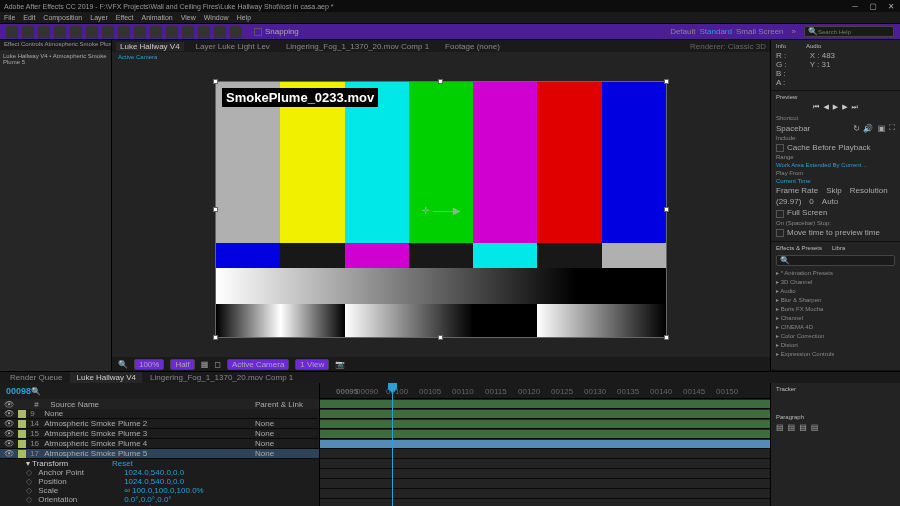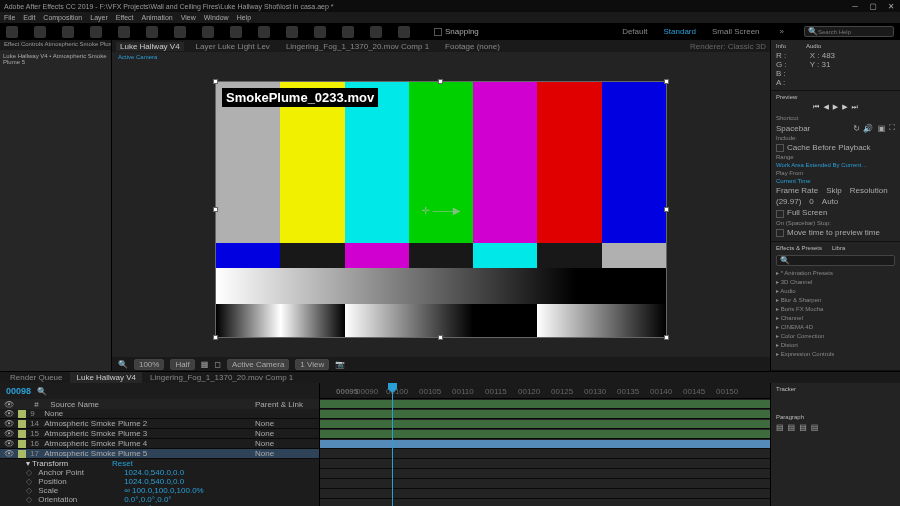--- a/index.html
+++ b/index.html
@@ -3,21 +3,21 @@
 <meta charset="utf-8">
 <style>
 *{margin:0;padding:0;box-sizing:border-box;font-family:Arial,sans-serif;font-size:8px;color:#aaa}
 body{background:#1e1e1e;width:900px;height:506px;overflow:hidden;display:flex;flex-direction:column}
 .titlebar{height:12px;background:#0d0d0d;display:flex;align-items:center;padding:0 4px;color:#ccc}
 .titlebar-title{font-size:7px;color:#999}
 .win-ctrl{margin-left:auto;display:flex;gap:8px}
 .win-ctrl span{width:10px;text-align:center;cursor:default}
 .menubar{height:12px;background:#1a1a1a;display:flex;align-items:center;gap:8px;padding:0 4px;border-bottom:1px solid #000}
 .menubar span{font-size:7px;color:#aaa}
-.toolbar{height:16px;background:#000000;display:flex;align-items:center;gap:16px;padding:0 6px;border-bottom:1px solid #000}
+.toolbar{height:16px;background:#4c1d95;display:flex;align-items:center;gap:4px;padding:0 6px;border-bottom:1px solid #000}
 .toolbar .tool{width:12px;height:12px;background:#333;border-radius:2px}
 .toolbar .spacer{flex:1}
 .search{width:90px;height:11px;background:#1a1a1a;border:1px solid #444;border-radius:2px;display:flex;align-items:center;padding:0 3px}
 .search input{background:none;border:none;outline:none;font-size:6px;color:#888;width:100%}
 .main{flex:1;display:flex;min-height:0}
 .left-panel{width:112px;background:#232323;border-right:1px solid #000;display:flex;flex-direction:column}
 .left-panel .tab-strip{height:10px;background:#1a1a1a;font-size:6px;padding:1px 4px;color:#999;overflow:hidden;white-space:nowrap}
 .left-panel .body{flex:1;background:#262626;padding:3px;font-size:6px}
 .viewer{flex:1;background:#232323;display:flex;flex-direction:column}
 .viewer .tab-strip{height:12px;background:#1a1a1a;display:flex;align-items:center;font-size:6px;gap:8px;padding:0 4px}
@@ -29,34 +29,34 @@
 .handle{position:absolute;width:5px;height:5px;background:#fff;border:1px solid #666}
 .canvas .label{position:absolute;top:6px;left:6px;background:#000;color:#fff;font-size:13px;font-weight:bold;padding:2px 4px}
 .bars-top{height:63%;display:flex}
 .bars-top div{flex:1}
 .bars-mid{height:10%;display:flex}
 .bars-mid div{flex:1}
 .bars-grad{height:14%;display:flex}
 .bars-bot{height:13%;background:#000}
 .center-cross{position:absolute;top:50%;left:50%;transform:translate(-50%,-50%);color:#80c080;font-size:10px;pointer-events:none}
 .viewer-controls{height:14px;background:#1a1a1a;display:flex;align-items:center;gap:6px;padding:0 6px;font-size:6px}
-.viewer-controls .sel{background:#404040;border:1px solid #444;padding:0 4px;border-radius:2px}
+.viewer-controls .sel{background:#6d28d9;border:1px solid #444;padding:0 4px;border-radius:2px}
 .right-panel{width:130px;background:#232323;border-left:1px solid #000;display:flex;flex-direction:column;overflow:hidden}
 .rp-sec{border-bottom:1px solid #111;padding:3px 5px}
 .rp-title{font-size:6px;color:#bbb;margin-bottom:2px;display:flex;align-items:center}
 .rp-row{font-size:6px;color:#888;padding:1px 0}
 .rp-row.blue{color:#2a9fd6}
 .info-box{display:flex;gap:3px;font-size:6px;color:#888}
 .timeline-panel{height:135px;background:#1c1c1c;display:flex;flex-direction:column;border-top:1px solid #000}
 .tl-tabs{height:12px;background:#1a1a1a;display:flex;align-items:center;padding:0 4px;gap:2px;font-size:6px}
 .tl-tab{padding:1px 6px;color:#888}
 .tl-tab.active{background:#262626;color:#ccc}
 .tl-body{flex:1;display:flex}
 .tl-left{width:320px;border-right:1px solid #000;display:flex;flex-direction:column}
-.tl-timecode{height:16px;display:flex;align-items:center;padding:0 6px;gap:6px}
+.tl-timecode{height:16px;display:flex;align-items:center;padding:0 6px;}
 .tc{color:#2a9fd6;font-size:9px;font-weight:bold}
 .tl-header{height:10px;background:#222;display:flex;align-items:center;font-size:6px;padding:0 4px;gap:4px}
 .layers{flex:1;overflow:hidden}
 .layer{height:10px;display:flex;align-items:center;padding:0 4px;gap:4px;font-size:6px;border-bottom:1px solid #0a0a0a}
 .layer.sel{background:#2f4358}
 .layer .num{width:10px;color:#888}
 .layer .swatch{width:8px;height:8px;background:#ab6}
 .layer .name{flex:1;overflow:hidden;white-space:nowrap}
 .prop{height:9px;display:flex;align-items:center;font-size:6px;padding-left:26px;gap:6px}
 .prop .pname{width:80px;color:#aaa}

